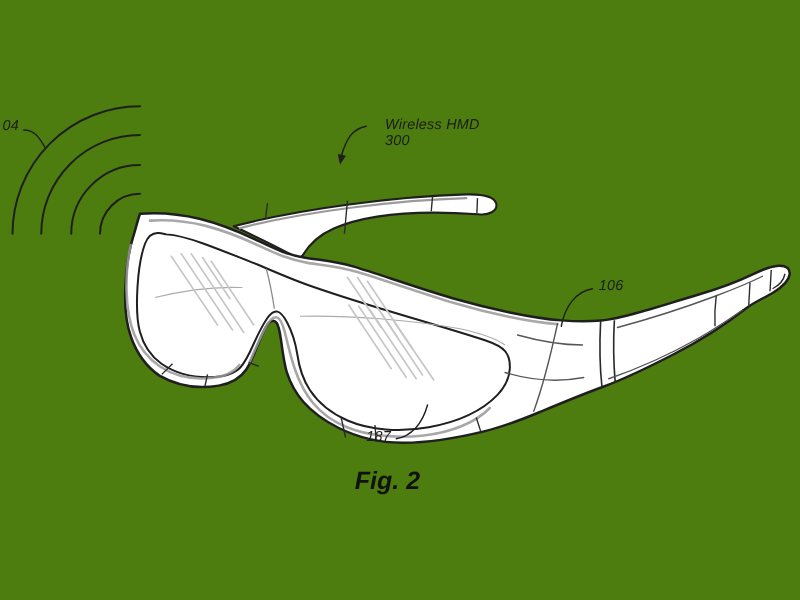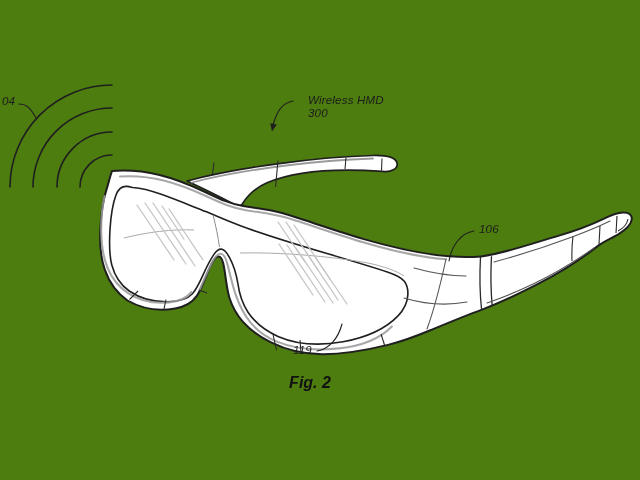--- a/index.html
+++ b/index.html
@@ -7,21 +7,21 @@
     position:relative;width:640px;height:480px;background:#4d7c0f;
     overflow:hidden;font-family:"Liberation Sans",sans-serif;color:#1c1c1c;
   }
   .stage svg{position:absolute;left:0;top:0;}
   .ref-label{
     position:absolute;font-style:italic;font-size:11.5px;line-height:12.5px;
     color:#1c1c1c;letter-spacing:.2px;white-space:nowrap;
   }
   .fig-caption{
     position:absolute;left:250px;top:374px;width:120px;text-align:center;
-    font-size:16px;font-weight:bold;font-style:italic;color:#111;
+    font-size:20px;font-weight:bold;font-style:italic;color:#111;
   }
 </style>
 </head>
 <body>
 
 <div class="stage">
 
   <svg width="640" height="480" viewBox="0 0 640 480">
 
     <g fill="none" stroke="#1f1f1f" stroke-width="1.6" stroke-linecap="round">
@@ -154,16 +154,16 @@
 
   <span class="ref-label" style="left:2px;top:95px;">04</span>
 
   <div class="ref-label" style="left:308px;top:94px;">
     <div>Wireless HMD</div>
     <div>300</div>
   </div>
 
   <span class="ref-label" style="left:479px;top:223px;">106</span>
 
-  <span class="ref-label" style="left:293px;top:344px;">119</span>
+  <span class="ref-label" style="left:293px;top:344px;">187</span>
 
   <div class="fig-caption">Fig. 2</div>
 </div>
 
 </body></html>

